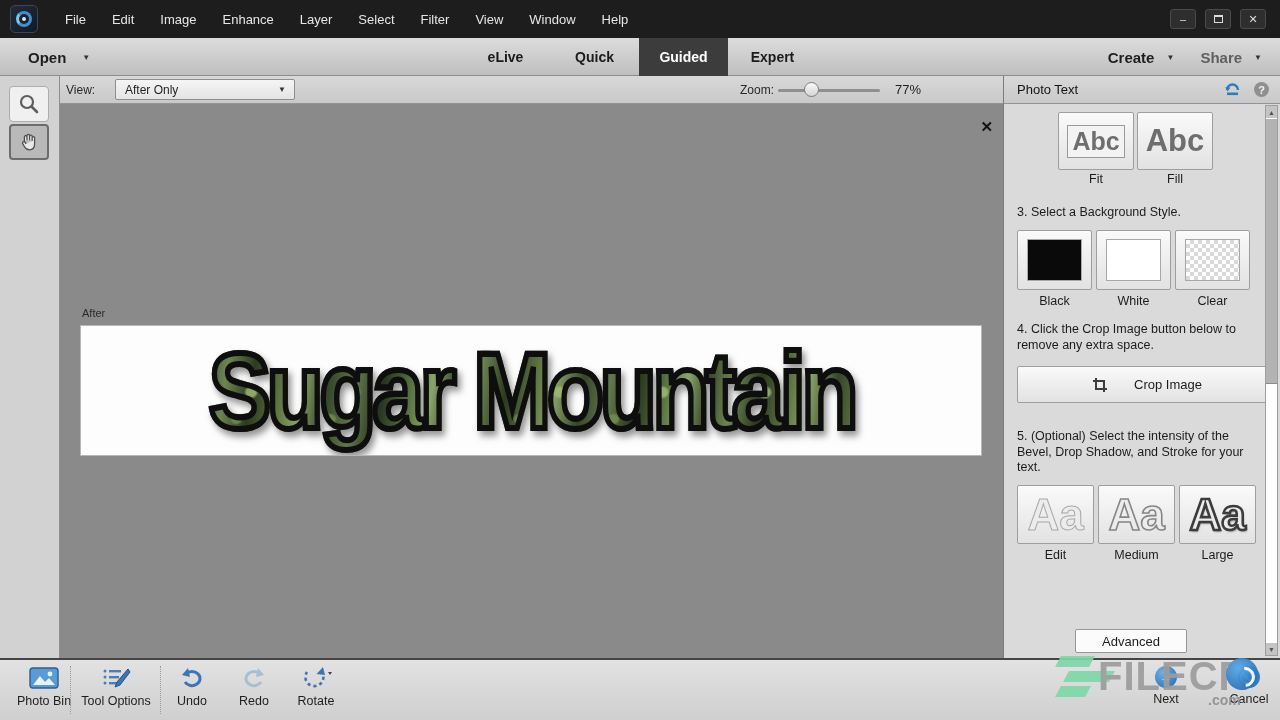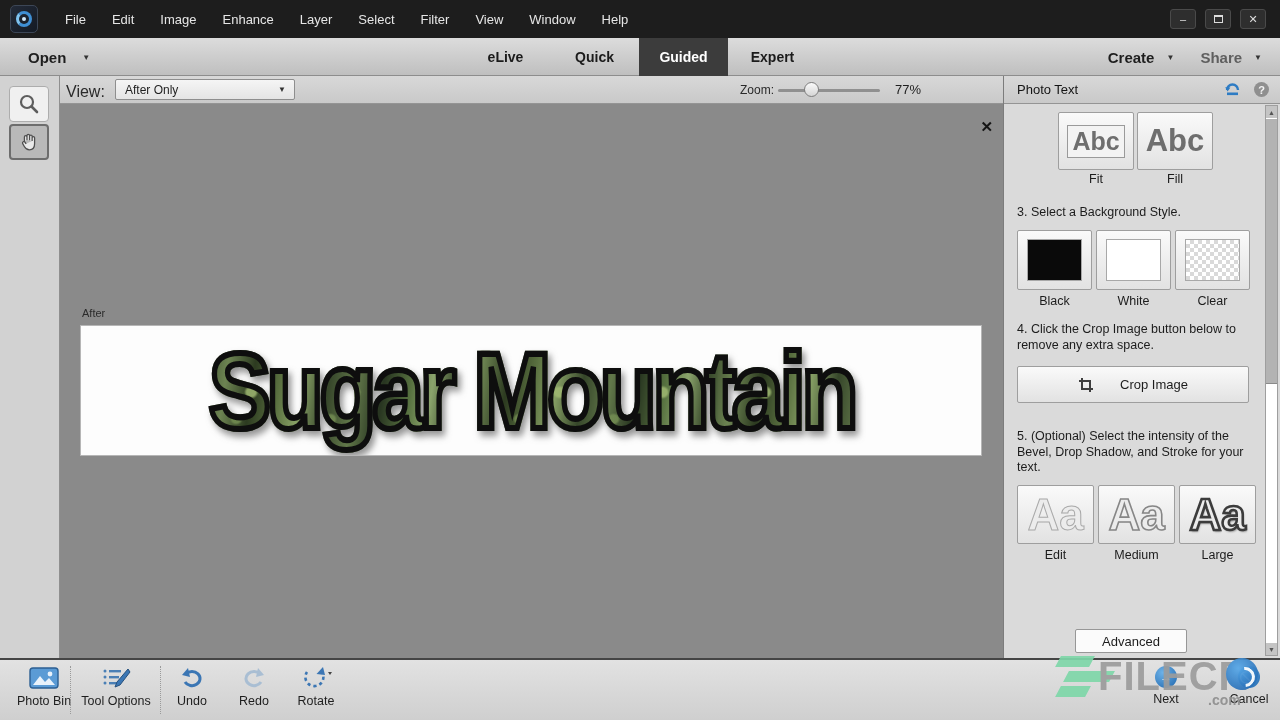--- a/index.html
+++ b/index.html
@@ -36,21 +36,21 @@
   .mode-tab.active { background:#3c3c3c; color:#ffffff; }
   #create-share { position:absolute; right:18px; top:0; height:38px; display:flex;
     align-items:center; gap:26px; }
   .cs-item { display:flex; align-items:center; gap:12px; font-size:15px; font-weight:bold; }
   #create-btn { color:#1e1e1e; }
   #share-btn { color:#5f5f5f; }
 
   
   #optionsrow { position:absolute; left:60px; top:76px; width:943px; height:28px;
     background:linear-gradient(#d8d8d8,#c9c9c9); border-bottom:1px solid #949494; }
-  #view-label { position:absolute; left:6px; top:7px; font-size:16px; color:#2a2a2a; }
+  #view-label { position:absolute; left:6px; top:7px; font-size:12px; color:#2a2a2a; }
   #view-dropdown { position:absolute; left:55px; top:3px; width:180px; height:21px;
     background:linear-gradient(#f5f5f5,#e4e4e4); border:1px solid #8e8e8e; border-radius:2px;
     display:flex; align-items:center; font-size:12px; color:#1f1f1f; padding-left:9px; }
   #view-dropdown .dd-arrow { position:absolute; right:8px; }
   #zoom-label { position:absolute; left:680px; top:7px; font-size:12px; color:#2a2a2a; }
   #zoom-track { position:absolute; left:718px; top:13px; width:102px; height:3px;
     background:#909090; border-radius:2px; }
   #zoom-handle { position:absolute; left:744px; top:6px; width:15px; height:15px;
     border-radius:50%; background:linear-gradient(#fafafa,#d5d5d5); border:1px solid #7d7d7d; }
   #zoom-percent { position:absolute; left:835px; top:6px; font-size:13px; color:#1f1f1f; }
@@ -122,21 +122,21 @@
   .swatch-black { background:#0a0a0a; }
   .swatch-white { background:#ffffff; }
   .swatch-clear { background:
       conic-gradient(#d9d9d9 25%, #ffffff 0 50%, #d9d9d9 0 75%, #ffffff 0);
       background-size:8px 8px; }
   .swatch-label { position:absolute; top:190px; width:75px; text-align:center; }
   #black-label { left:13px; } #white-label { left:92px; } #clear-label { left:171px; }
 
   #step3 { top:101px; } #step4 { top:218px; } #step5 { top:325px; } #adv-hint { top:477px; }
 
-  #crop-btn { position:absolute; left:13px; top:262px; width:232px; height:37px;
+  #crop-btn { position:absolute; left:13px; top:262px; width:260px; height:37px;
     display:flex; align-items:center; justify-content:center; gap:26px; font-size:13px; color:#1c1c1c; }
 
   #size-row { position:absolute; left:13px; top:381px; display:flex; gap:4px; }
   .size-btn { width:77px; height:59px; display:flex; align-items:center; justify-content:center; }
   .aa { font-weight:bold; font-size:44px; color:#ececec; }
   .aa.small  { -webkit-text-stroke:1px #a9a9a9; }
   .aa.medium { -webkit-text-stroke:1.6px #868686; }
   .aa.large  { -webkit-text-stroke:2.6px #3c3c3c; text-shadow:1px 2px 2px rgba(0,0,0,.35); }
   .size-label { position:absolute; top:444px; width:77px; text-align:center; }
   #small-label { left:13px; } #medium-label { left:94px; } #large-label { left:175px; }

